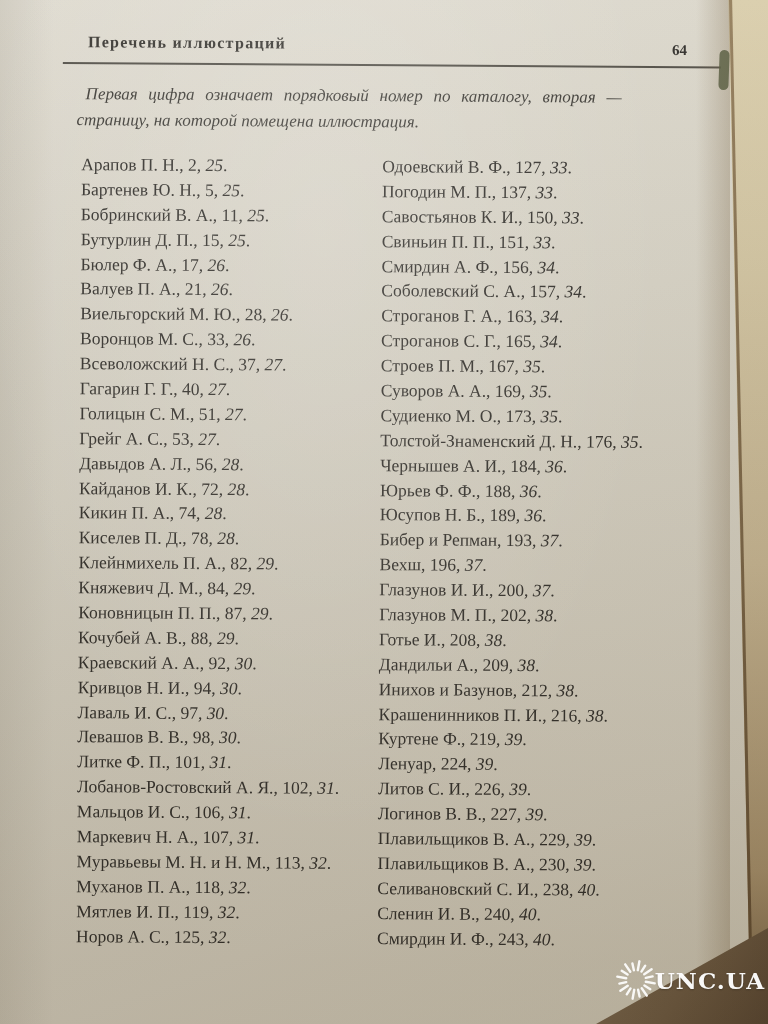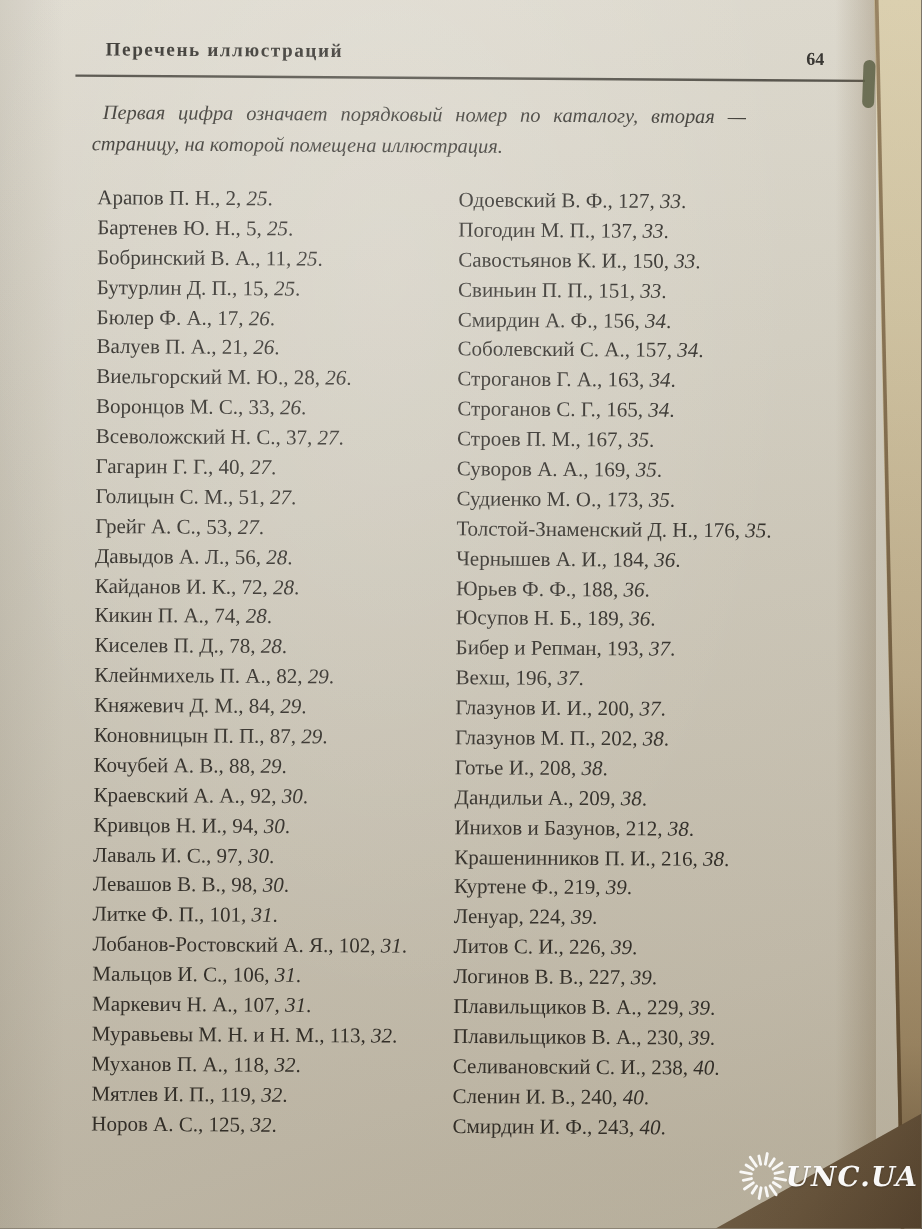--- a/index.html
+++ b/index.html
@@ -36,21 +36,21 @@
   .intro{margin:17px 0 0 77px;font-style:italic;font-size:17px;line-height:26px;color:#3a3833;}
   .intro-line1{padding-left:9px;word-spacing:6.5px;white-space:nowrap;}
   .columns{display:flex;margin-top:19px;margin-left:82px;}
   .col{list-style:none;margin:0;padding:0;font-size:17.5px;line-height:24.9px;white-space:nowrap;}
   .col-left{width:301px;flex:none;}
   .col-right{flex:none;}
   .entry{height:24.9px;}
   .pg{font-style:italic;}
   
   .watermark{position:absolute;right:3px;bottom:17px;display:flex;align-items:center;
-    color:#ffffff;opacity:.96;text-shadow:0 1px 2px rgba(0,0,0,.25);font-style:italic;}
+    color:#ffffff;opacity:.96;text-shadow:0 1px 2px rgba(0,0,0,.25);}
   .sunburst{margin-right:-8px;flex:none;}
   .wm-text{font-family:"DejaVu Serif",serif;font-weight:bold;font-size:23px;letter-spacing:1px;}
 </style>
 </head>
 <body>
 
 <div class="stage">
   <div class="content">
     <div class="header-row">
       <span class="header-title">Перечень иллюстраций</span>

